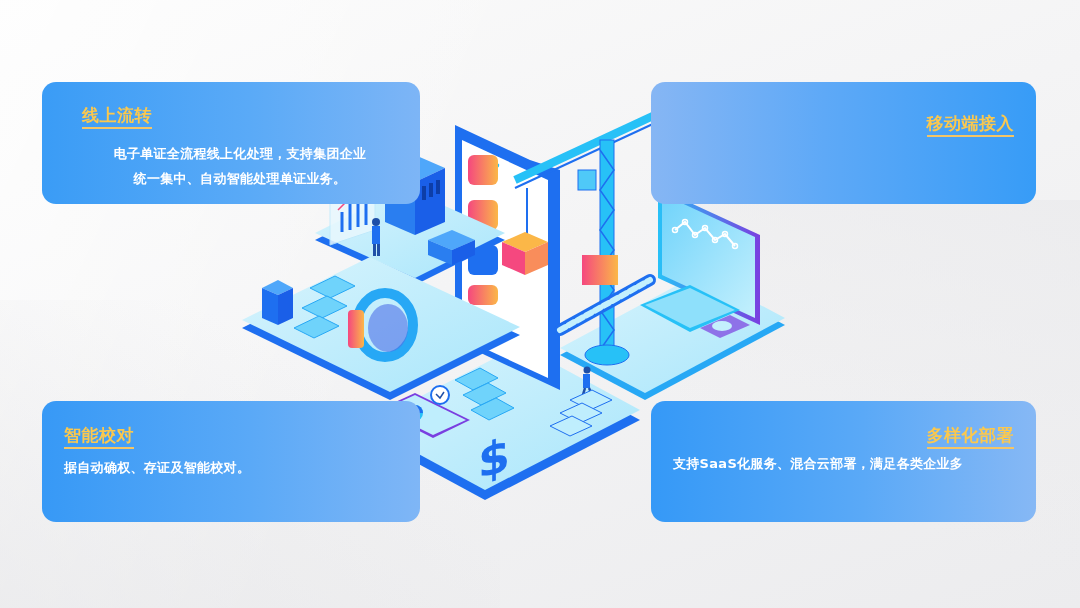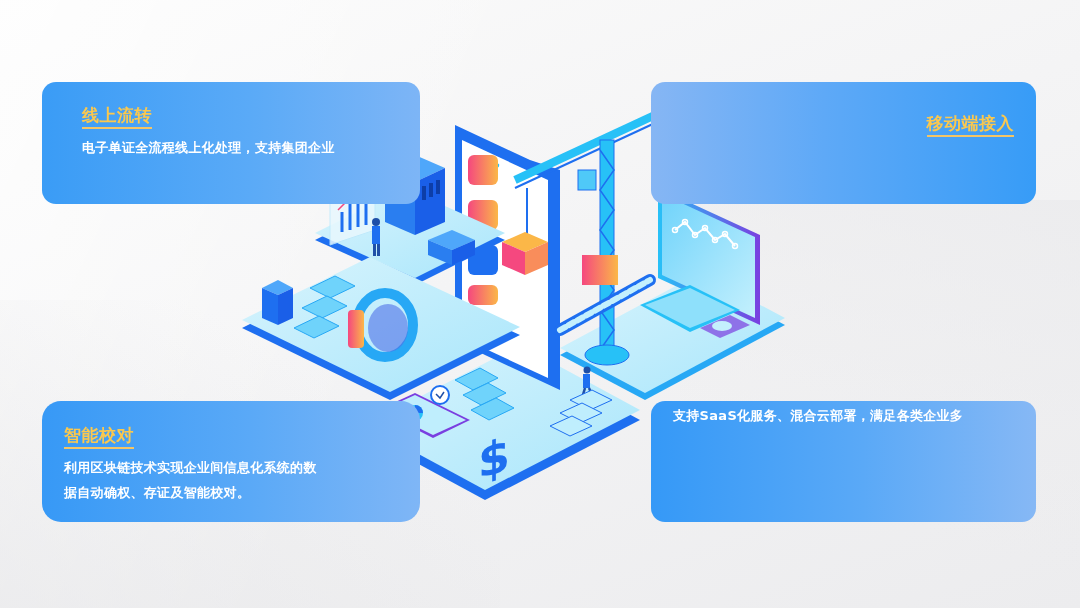--- a/index.html
+++ b/index.html
@@ -18,40 +18,40 @@
     background: linear-gradient(200deg, rgba(235,235,237,0.8) 0%, rgba(255,255,255,0) 70%); }
 
   .card {
     position: absolute;
     border-radius: 14px;
     color: #fff;
     padding: 0 22px;
   }
   .card.left-grad { background: linear-gradient(90deg, #3a9cf6 0%, #5aaaf7 55%, #7db5f6 100%); padding-left: 40px; }
   .card.right-grad { background: linear-gradient(90deg, #86b6f4 0%, #5ea9f7 45%, #379cf7 100%); }
-  .card.left-grad-b { background: linear-gradient(90deg, #3799f6 0%, #5aa9f7 55%, #7fb6f6 100%); border-radius: 19px; }
+  .card.left-grad-b { background: linear-gradient(90deg, #3799f6 0%, #5aa9f7 55%, #7fb6f6 100%); }
   .card.right-grad-b { background: linear-gradient(90deg, #3599f7 0%, #5aa9f7 55%, #86b8f5 100%); }
 
   .card-title {
     font-size: 17px; font-weight: bold; color: #fbc84e;
     display: inline-block;
     border-bottom: 2px solid #f4c566;
     line-height: 22px;
     padding-bottom: 1px;
     letter-spacing: 0.5px;
   }
   .card-body {
     font-size: 13px; font-weight: bold; line-height: 25px; color: #fff;
     letter-spacing: 0.3px;
   }
   .align-right { text-align: right; }
 
   #card-tl { left: 42px; top: 82px; width: 378px; height: 122px; }
   #card-tl .card-title { margin-top: 22px; }
-  #card-tl .card-body { margin-top: 6px; }
+  #card-tl .card-body { margin-top: 12px; text-align: center; }
 
   #card-tr { left: 651px; top: 82px; width: 385px; height: 122px; }
   #card-tr .title-wrap { text-align: right; margin-top: 30px; }
   #card-tr .card-body { margin-top: 10px; text-align: right; }
 
   #card-bl { left: 42px; top: 401px; width: 378px; height: 121px; }
   #card-bl .card-title { margin-top: 23px; }
   #card-bl .card-body { margin-top: 6px; }
 
   #card-br { left: 651px; top: 401px; width: 385px; height: 121px; }
@@ -248,36 +248,39 @@
     <path d="M320,326 L342,316 L362,326 L340,336 Z"></path>
   </g>
 </svg>
 
 <div class="card left-grad" id="card-tl">
   <div>
     <span class="card-title">线上流转</span>
   </div>
   <div class="card-body">
     <div>电子单证全流程线上化处理，支持集团企业</div>
+    <div>统一集中、自动智能处理单证业务。</div>
   </div>
 </div>
 
 <div class="card right-grad" id="card-tr">
   <div class="title-wrap">
     <span class="card-title">移动端接入</span>
   </div>
 </div>
 
 <div class="card left-grad-b" id="card-bl">
   <div>
     <span class="card-title">智能校对</span>
   </div>
   <div class="card-body">
-    <div>利用区块链技术实现企业间信息化系统的数</div>
     <div>据自动确权、存证及智能校对。</div>
   </div>
 </div>
 
 <div class="card right-grad-b" id="card-br">
+  <div class="title-wrap">
+    <span class="card-title">多样化部署</span>
+  </div>
   <div class="card-body">
     <div>支持SaaS化服务、混合云部署，满足各类企业多</div>
   </div>
 </div>
 
 </body></html>

